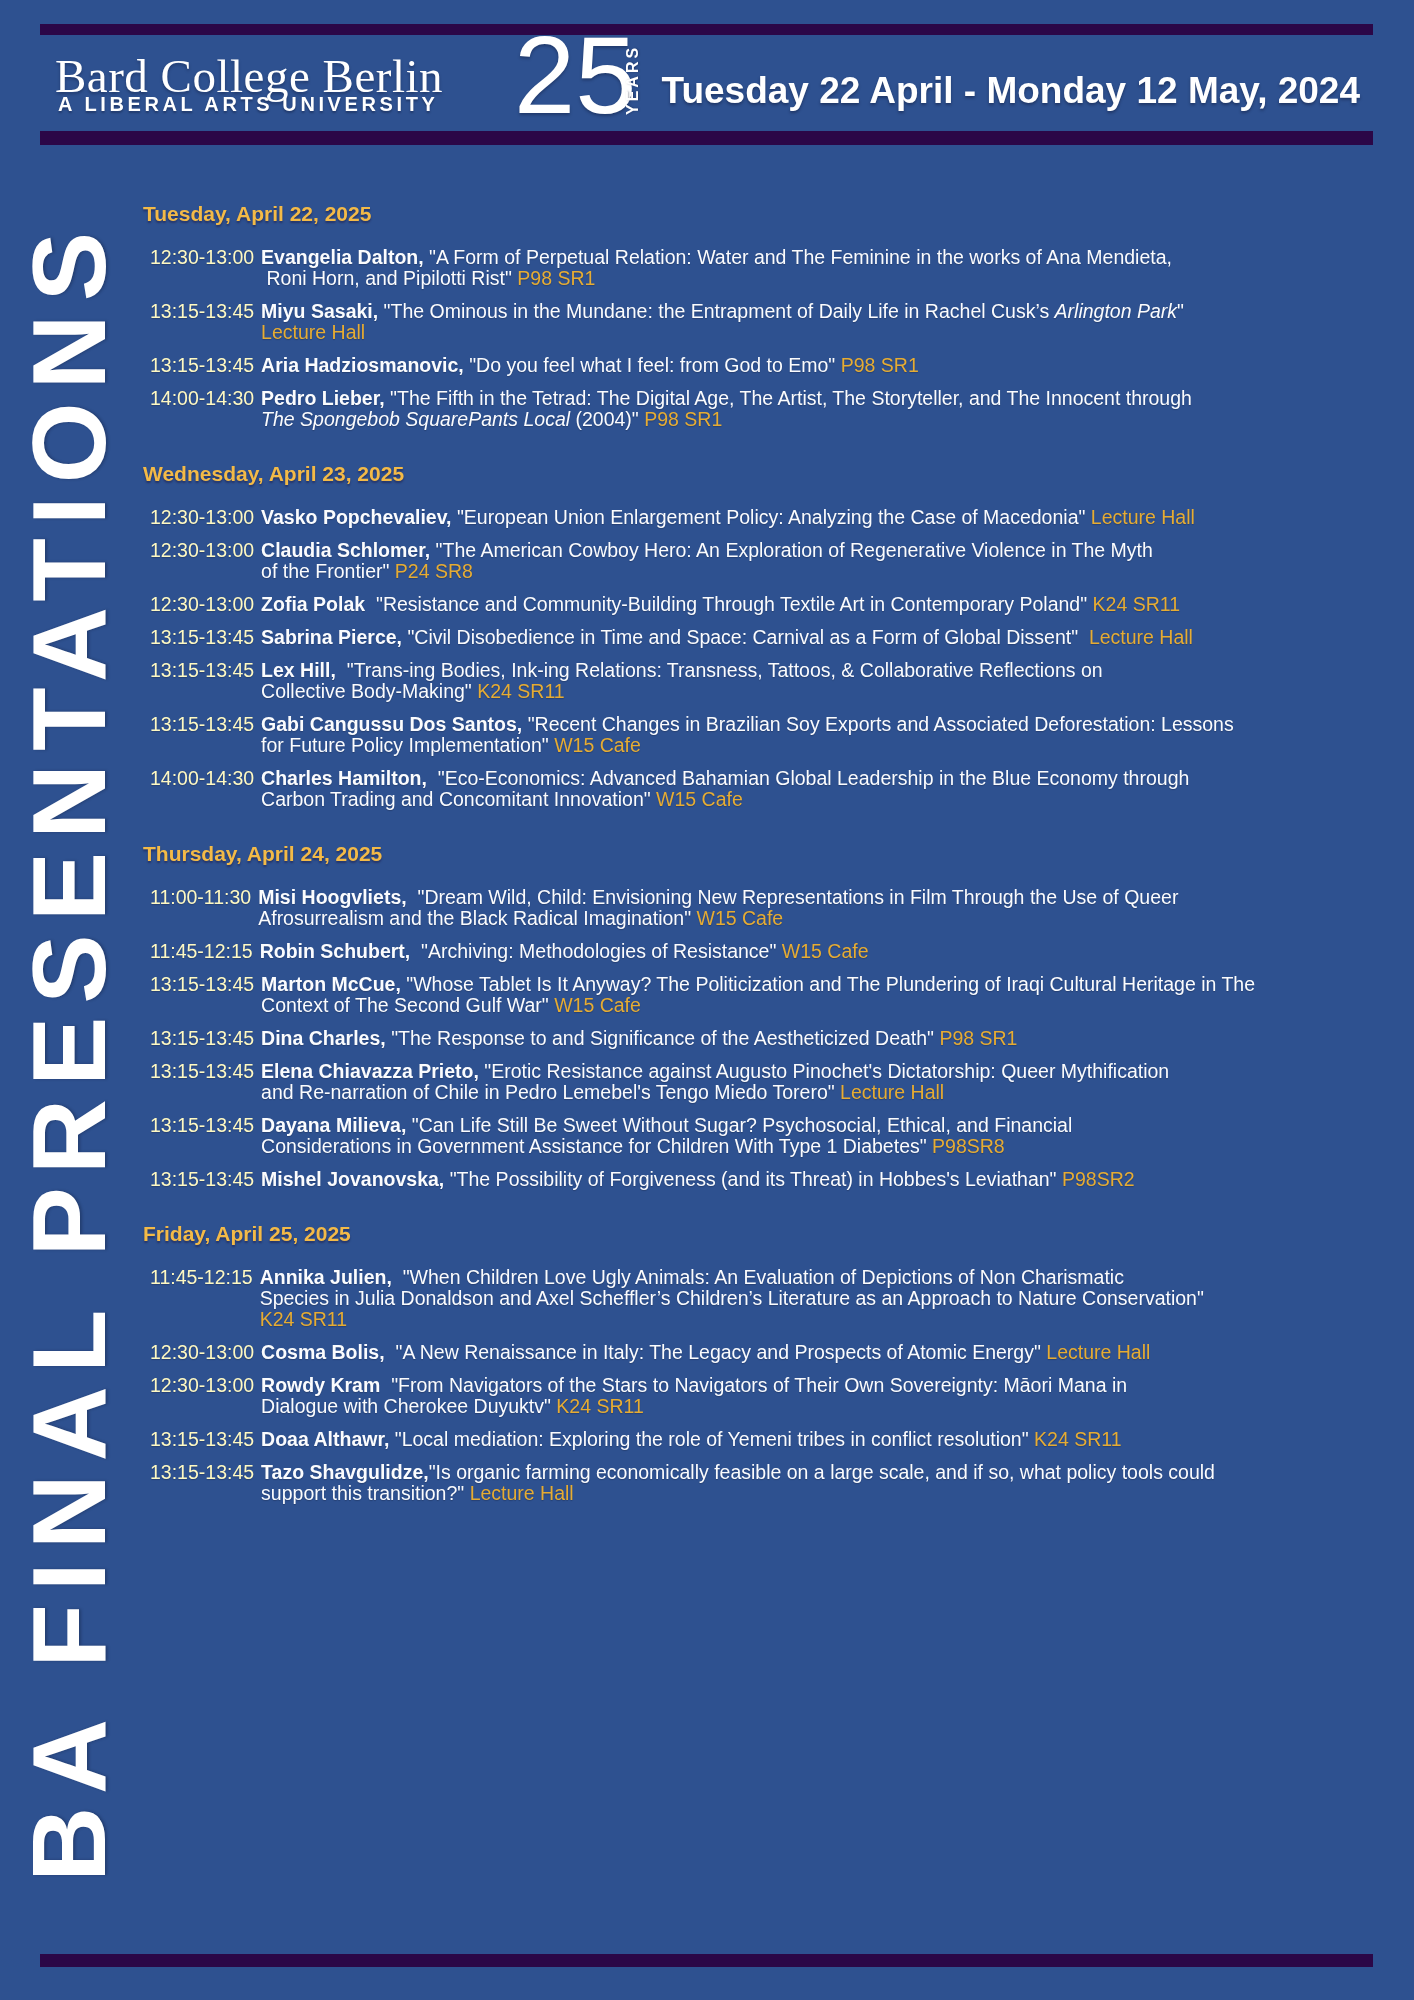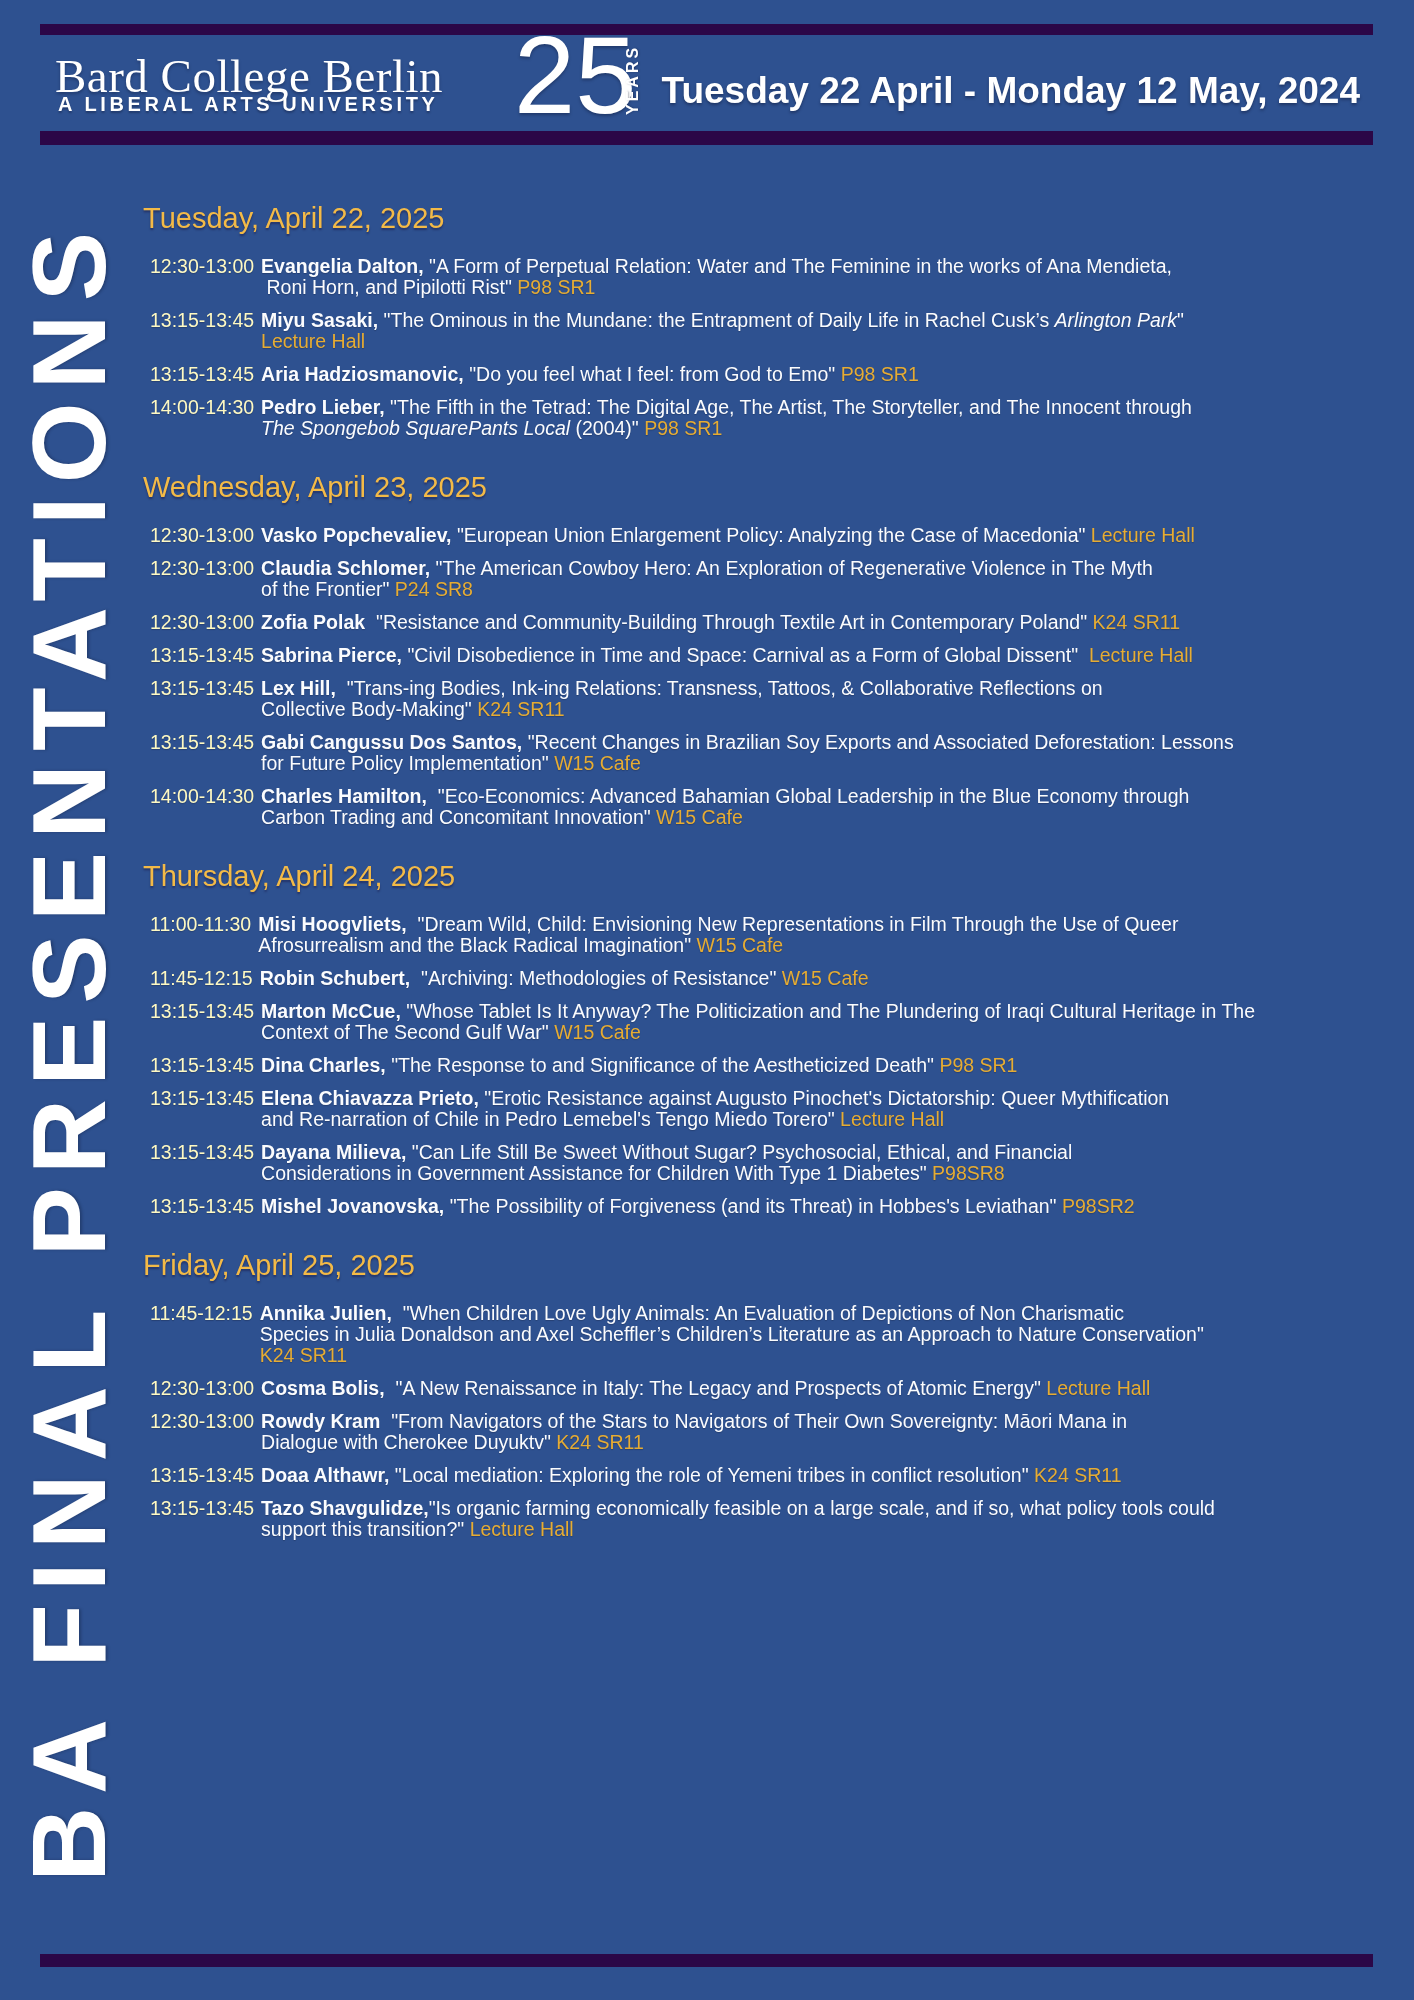--- a/index.html
+++ b/index.html
@@ -66,21 +66,21 @@
     display:flex;align-items:center;justify-content:center;
     white-space:nowrap;
     text-shadow:0 2px 3px rgba(10,15,40,.3);
   }
 
   
   .schedule{
     position:absolute;left:143px;top:186px;width:1232px;
   }
   .day-heading{
-    font-size:29px;font-weight:normal;color:var(--gold-head);
+    font-size:21px;font-weight:bold;color:var(--gold-head);
     margin:32px 0 21px 0;
     text-shadow:0 2px 2px rgba(25,15,55,.45);
   }
   .day-heading:first-child{margin-top:16px;}
   .entry{
     display:flex;align-items:flex-start;
     padding-left:7px;margin-bottom:12px;
     font-size:19.5px;line-height:21px;
   }
   .time{

